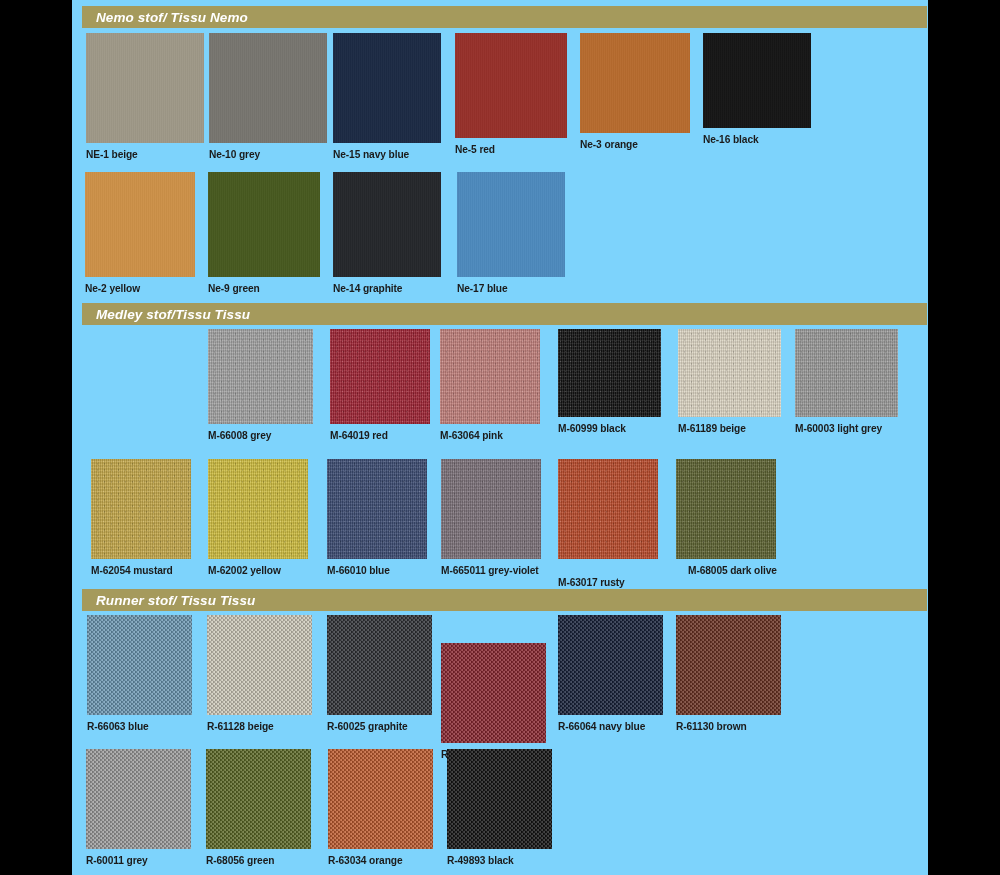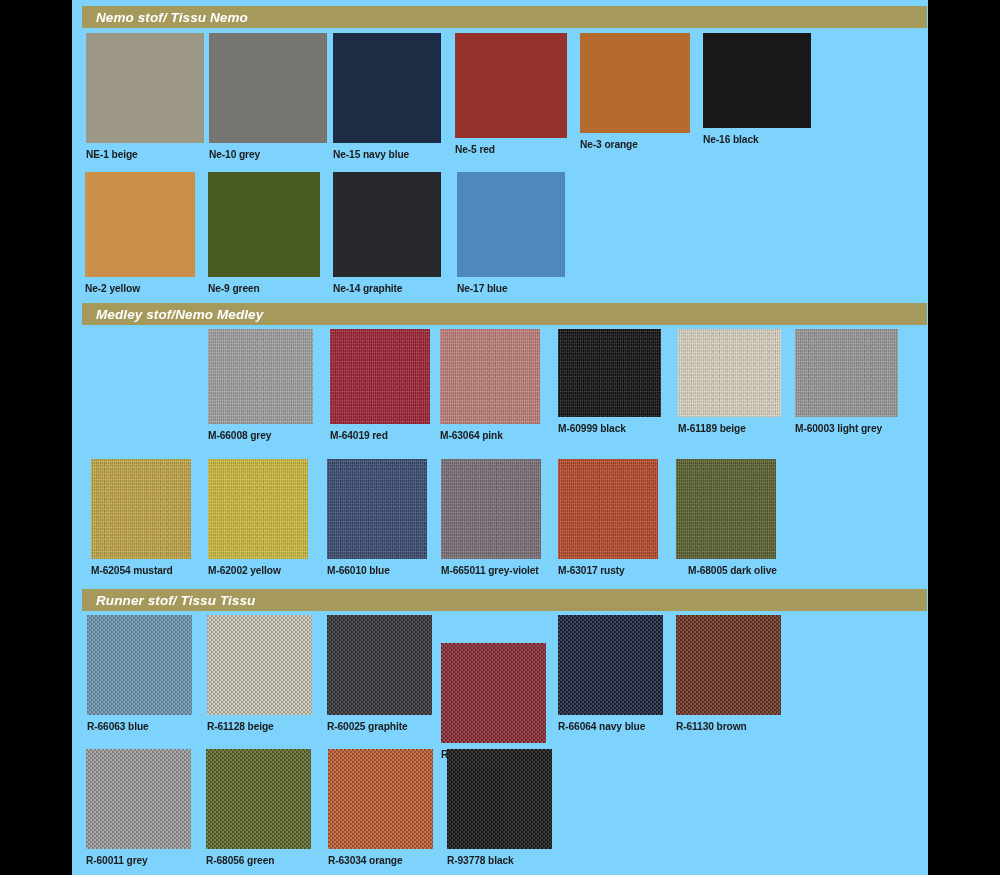--- a/index.html
+++ b/index.html
@@ -164,21 +164,21 @@
       </div>
       <div class="swatch-cell" style="position: absolute; left: 261px; top: 172px;">
         <div class="swatch-chip tex-nemo" style="width: 108px; height: 105px; background-color: rgb(37, 39, 43);"></div>
         <div class="swatch-label" style="color: rgb(27, 27, 27);">Ne-14 graphite</div>
       </div>
       <div class="swatch-cell" style="position: absolute; left: 385px; top: 172px;">
         <div class="swatch-chip tex-nemo" style="width: 108px; height: 105px; background-color: rgb(77, 137, 188);"></div>
         <div class="swatch-label" style="color: rgb(27, 27, 27);">Ne-17 blue</div>
       </div>
       <div class="section-header" style="position: absolute; left: 10px; top: 303px; width: 845px; background: rgb(165, 154, 92);">
-        <span class="section-header-title" style="color: rgb(255, 255, 255);">Medley stof/Nemo Medley</span>
+        <span class="section-header-title" style="color: rgb(255, 255, 255);">Medley stof/Tissu Tissu</span>
       </div>
       <div class="swatch-cell" style="position: absolute; left: 136px; top: 329px;">
         <div class="swatch-chip tex-medley" style="width: 105px; height: 95px; background-color: rgb(162, 163, 163);"></div>
         <div class="swatch-label" style="color: rgb(27, 27, 27);">M-66008 grey</div>
       </div>
       <div class="swatch-cell" style="position: absolute; left: 258px; top: 329px;">
         <div class="swatch-chip tex-medley" style="width: 100px; height: 95px; background-color: rgb(158, 37, 53);"></div>
         <div class="swatch-label" style="color: rgb(27, 27, 27);">M-64019 red</div>
       </div>
       <div class="swatch-cell" style="position: absolute; left: 368px; top: 329px;">
@@ -206,21 +206,21 @@
         <div class="swatch-label" style="color: rgb(27, 27, 27);">M-62002 yellow</div>
       </div>
       <div class="swatch-cell" style="position: absolute; left: 255px; top: 459px;">
         <div class="swatch-chip tex-medley" style="width: 100px; height: 100px; background-color: rgb(60, 75, 114);"></div>
         <div class="swatch-label" style="color: rgb(27, 27, 27);">M-66010 blue</div>
       </div>
       <div class="swatch-cell" style="position: absolute; left: 369px; top: 459px;">
         <div class="swatch-chip tex-medley" style="width: 100px; height: 100px; background-color: rgb(124, 113, 121);"></div>
         <div class="swatch-label" style="color: rgb(27, 27, 27);">M-665011 grey-violet</div>
       </div>
-      <div class="swatch-cell" style="position: absolute; left: 486px; top: 459px;">
+      <div class="swatch-cell" style="position: absolute; left: 486px; top: 459px; gap: 12px;">
         <div class="swatch-chip tex-medley" style="width: 100px; height: 100px; background-color: rgb(184, 74, 43);"></div>
         <div class="swatch-label" style="color: rgb(27, 27, 27);">M-63017 rusty</div>
       </div>
       <div class="swatch-cell" style="position: absolute; left: 604px; top: 459px;">
         <div class="swatch-chip tex-medley" style="width: 100px; height: 100px; background-color: rgb(93, 98, 50);"></div>
         <div class="swatch-label" style="color: rgb(27, 27, 27); padding-left: 12px;">M-68005 dark olive</div>
       </div>
       <div class="section-header" style="position: absolute; left: 10px; top: 589px; width: 845px; background: rgb(165, 154, 92);">
         <span class="section-header-title" style="color: rgb(255, 255, 255);">Runner stof/ Tissu Tissu</span>
       </div>
@@ -255,16 +255,16 @@
       <div class="swatch-cell" style="position: absolute; left: 134px; top: 749px;">
         <div class="swatch-chip tex-runner" style="width: 105px; height: 100px; background-color: rgb(93, 106, 38);"></div>
         <div class="swatch-label" style="color: rgb(27, 27, 27);">R-68056 green</div>
       </div>
       <div class="swatch-cell" style="position: absolute; left: 256px; top: 749px;">
         <div class="swatch-chip tex-runner" style="width: 105px; height: 100px; background-color: rgb(192, 91, 46);"></div>
         <div class="swatch-label" style="color: rgb(27, 27, 27);">R-63034 orange</div>
       </div>
       <div class="swatch-cell" style="position: absolute; left: 375px; top: 749px;">
         <div class="swatch-chip tex-runner" style="width: 105px; height: 100px; background-color: rgb(19, 19, 19);"></div>
-        <div class="swatch-label" style="color: rgb(27, 27, 27);">R-93778 black</div>
+        <div class="swatch-label" style="color: rgb(27, 27, 27);">R-49893 black</div>
       </div>
     </div>
 </div>
 
 </body></html>

